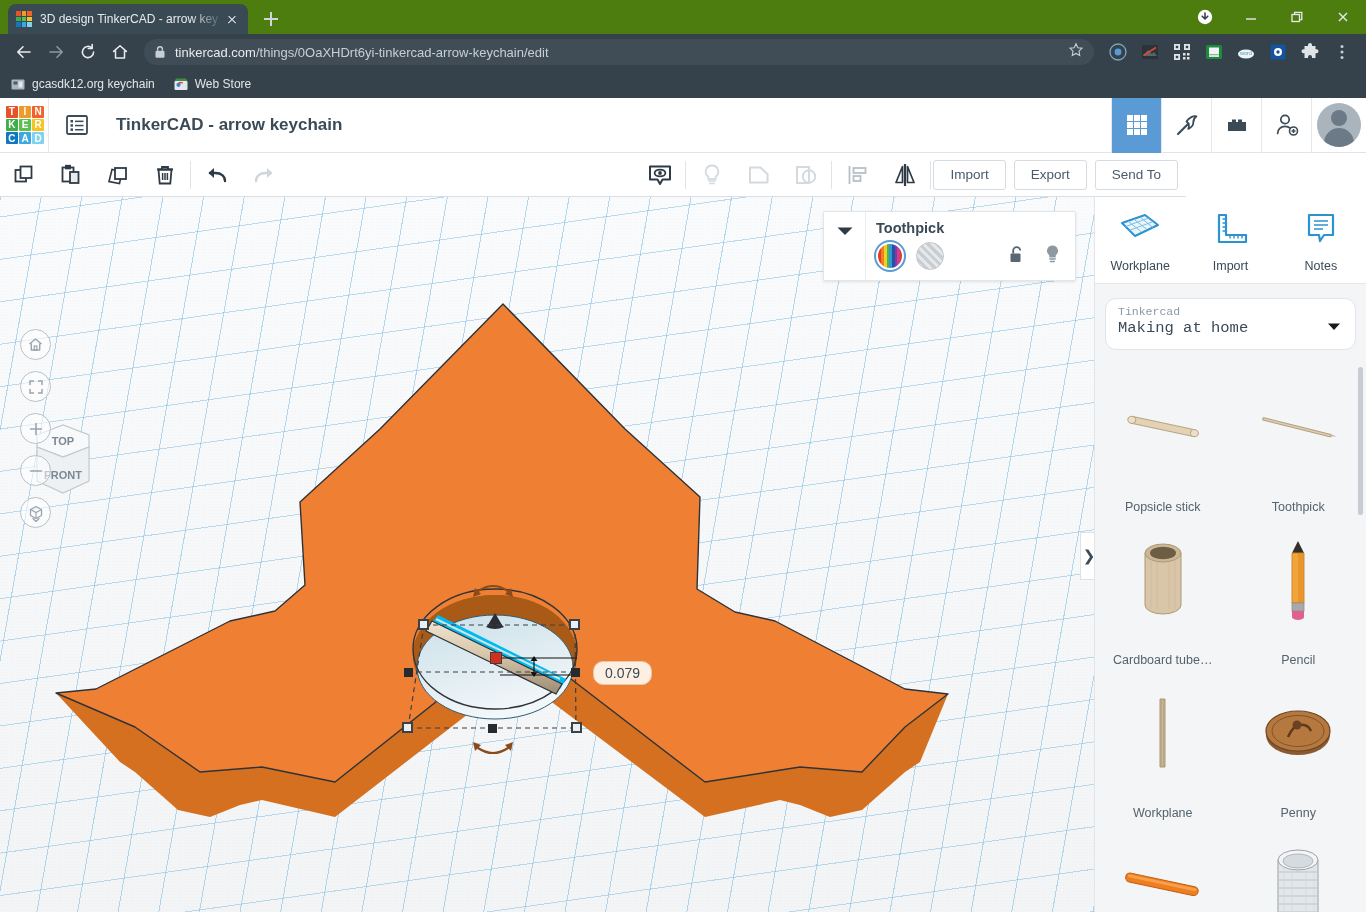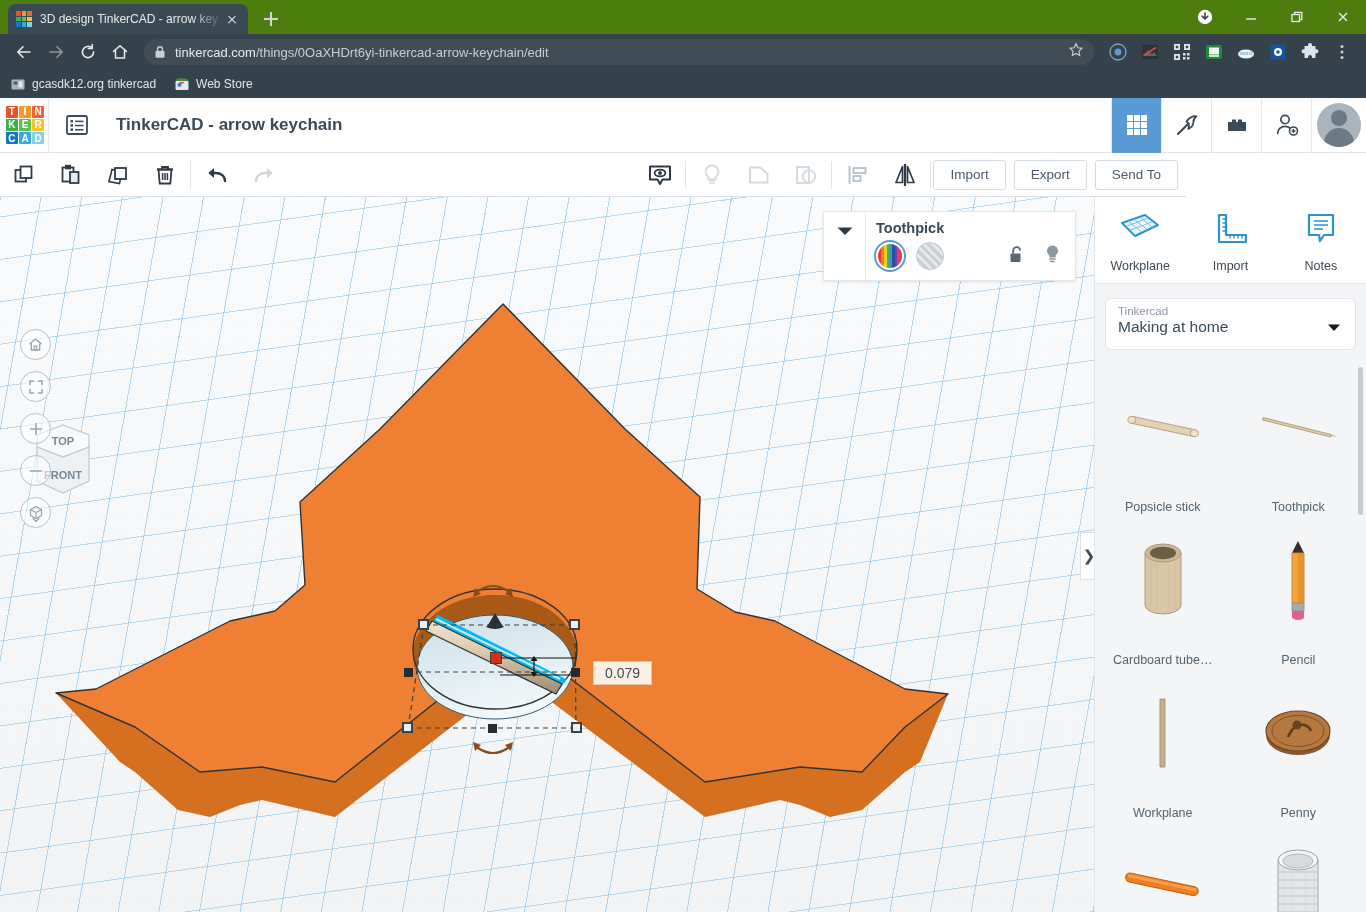--- a/index.html
+++ b/index.html
@@ -176,43 +176,43 @@
   }
   .sp-right { margin-left: auto; display: flex; align-items: center; gap: 18px; padding-right: 4px; }
   .handle-w {
     position: absolute; width: 11px; height: 11px; background: #eceff1;
     border: 2px solid #3a4148;
   }
   .handle-b { position: absolute; width: 9px; height: 9px; background: #262b30; }
   .handle-r { position: absolute; width: 12px; height: 12px; background: #d32f1f; border: 1.5px solid #3a3f44; }
   .dim-tip {
     position: absolute; left: 593px; top: 464px; padding: 3px 11px;
-    background: #fdf0e2; border: 1px solid #e3c9ab; border-radius: 0;
+    background: #fdf0e2; border: 1px solid #e3c9ab; border-radius: 10px;
     font-size: 14px; color: #3b4a57;
   }
 
   
   .panel-tab {
     position: absolute; left: 1080px; top: 532px; width: 17px; height: 48px;
     background: #fff; border: 1px solid #dde2e6; border-right: none;
     display: flex; align-items: center; justify-content: center; cursor: pointer;
     font-size: 15px; color: #3b4a57;
   }
 
   
   .sidebar {
     position: absolute; top: 197px; left: 1094px; width: 272px; height: 715px;
     background: #f4f5f6; border-left: 1px solid #e2e6ea;
   }
   .sb-tools { display: flex; padding: 14px 0 10px 0; border-bottom: 1px solid #e4e8eb; background:#fff; }
   .sb-tool { flex: 1 1 0; display: flex; flex-direction: column; align-items: center; cursor: pointer; }
   .sb-tool-label { font-size: 12.5px; color: #3b4a57; margin-top: 6px; }
   .sb-select {
-    margin: 14px 10px; height: 52px; background: #fff; border: 1px solid #e1e5e9; border-radius: 6px;
-    padding: 6px 12px; position: relative; cursor: pointer;
+    margin: 14px 10px; height: 52px; background: #fff; border: 1px solid #e1e5e9; border-radius: 11px;
+    padding: 6px 12px; position: relative; cursor: pointer; font-family: Liberation Mono, monospace;
   }
   .sb-select-sup { font-size: 11.5px; color: #8c98a4; }
   .sb-select-main { font-size: 15.5px; color: #3b4a57; margin-top: 1px; }
   .sb-caret { position: absolute; right: 14px; top: 20px; }
   .sb-grid { position: absolute; top: 158px; left: 0; right: 0; bottom: 0; overflow: hidden; padding: 6px 0 0 0; }
   .lib-row { display: flex; }
   .lib-item {
     width: 136px; height: 153px; display: flex; flex-direction: column;
     align-items: center; justify-content: space-between; cursor: pointer; padding-top: 18px;
   }
@@ -376,21 +376,21 @@
 
   <div class="bookmarks-bar">
     <div class="bm">
       <span class="bm-ico">
         <svg width="16" height="16" viewBox="0 0 16 16">
             <rect x="1.5" y="3.5" width="13" height="10" rx="1" fill="#aab6bf"></rect>
             <rect x="3.5" y="5.5" width="4" height="3" fill="#4e5a63"></rect>
             <rect x="8.5" y="5.5" width="4" height="6" fill="#e3e8eb"></rect>
           </svg>
       </span>
-      <span class="bm-label">gcasdk12.org tinkercad</span>
+      <span class="bm-label">gcasdk12.org keychain</span>
     </div>
     <div class="bm">
       <span class="bm-ico">
         <svg width="16" height="16" viewBox="0 0 16 16">
             <rect x="1.5" y="5" width="13" height="9" rx="1" fill="#e4e8eb"></rect>
             <path d="M1.5 5l1.6-2.6h9.8L14.5 5z" fill="#3e8f3e"></path>
             <circle cx="5.5" cy="8.8" r="2.1" fill="#3b7dd8"></circle>
             <path d="M5.5 6.7h4.3" stroke="#e04a3a" stroke-width="1.5"></path>
           </svg>
       </span>

